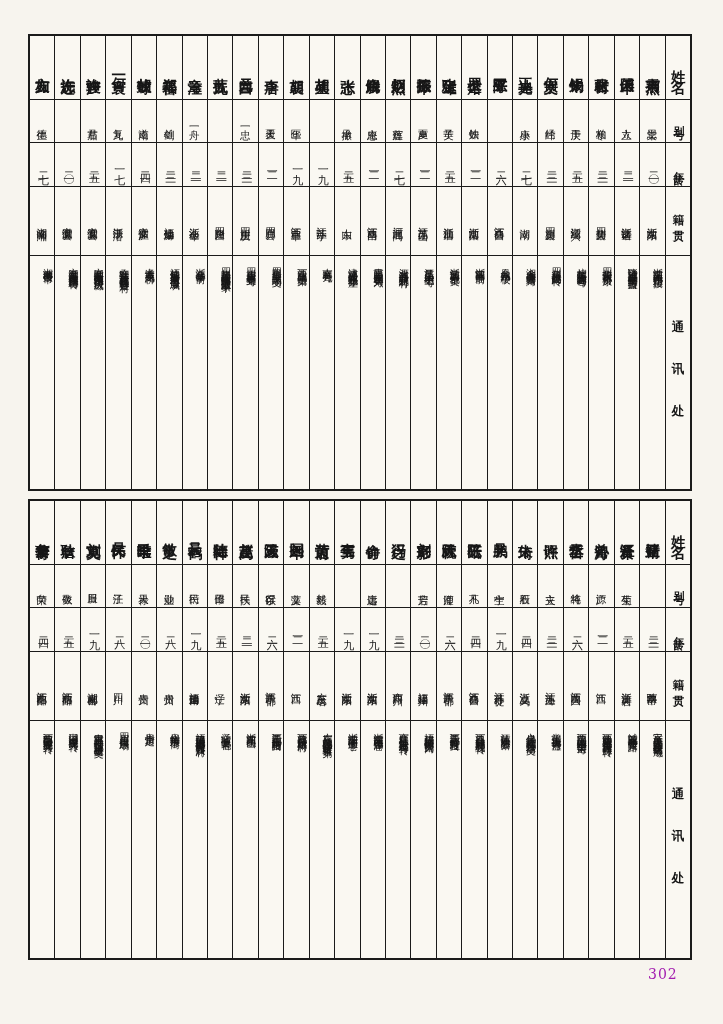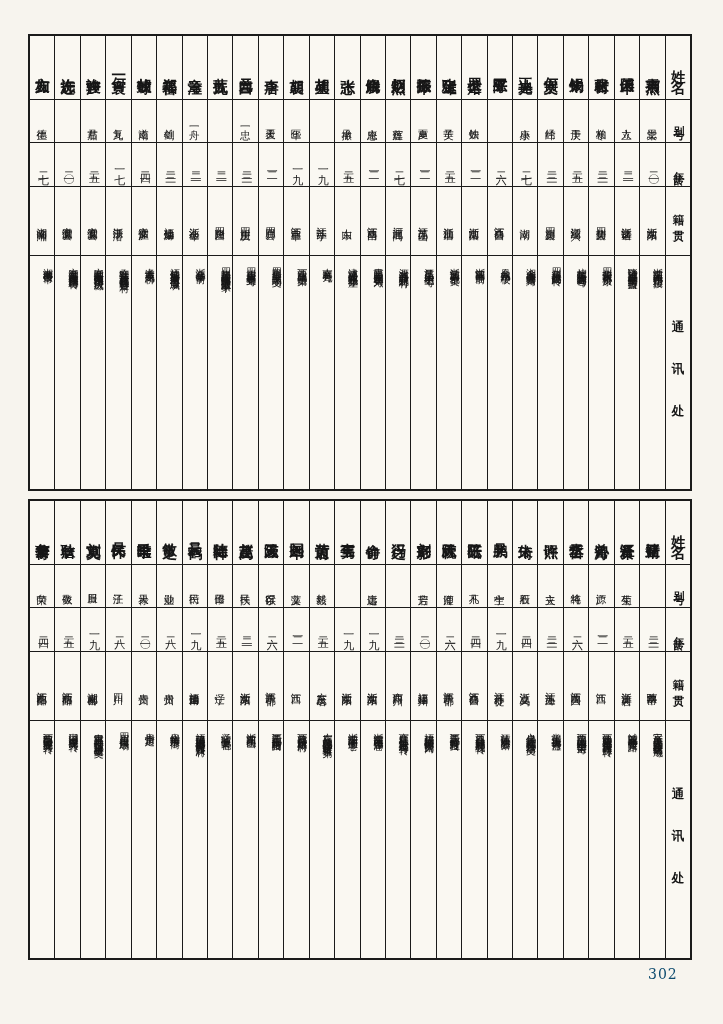--- a/index.html
+++ b/index.html
@@ -57,21 +57,21 @@
   }
   .hdr .vtext{font-weight:700;}
   .hs-name .vtext{font-size:14.5px;letter-spacing:9px;}
   .hs-alias .vtext{font-size:11px;letter-spacing:4px;}
   .hs-age .vtext{font-size:11px;letter-spacing:3px;}
   .hs-native .vtext{font-size:11.5px;letter-spacing:16px;}
   .hs-addr .vtext{font-size:12.5px;letter-spacing:42px;}
   .page-number{
     position:absolute;left:648px;top:966px;width:50px;
     font-family:"DejaVu Serif",serif;
-    font-size:14px;color:#0c4a6e;letter-spacing:1px;
+    font-size:14px;color:#a21caf;letter-spacing:1px;
   }
 </style>
 </head>
 <body>
 
 <div class="page">
   <div class="table-block" id="table-0">
       <div class="col">
         <div class="cell r-name hdr hs-name">
           <span class="vtext">姓名</span>

